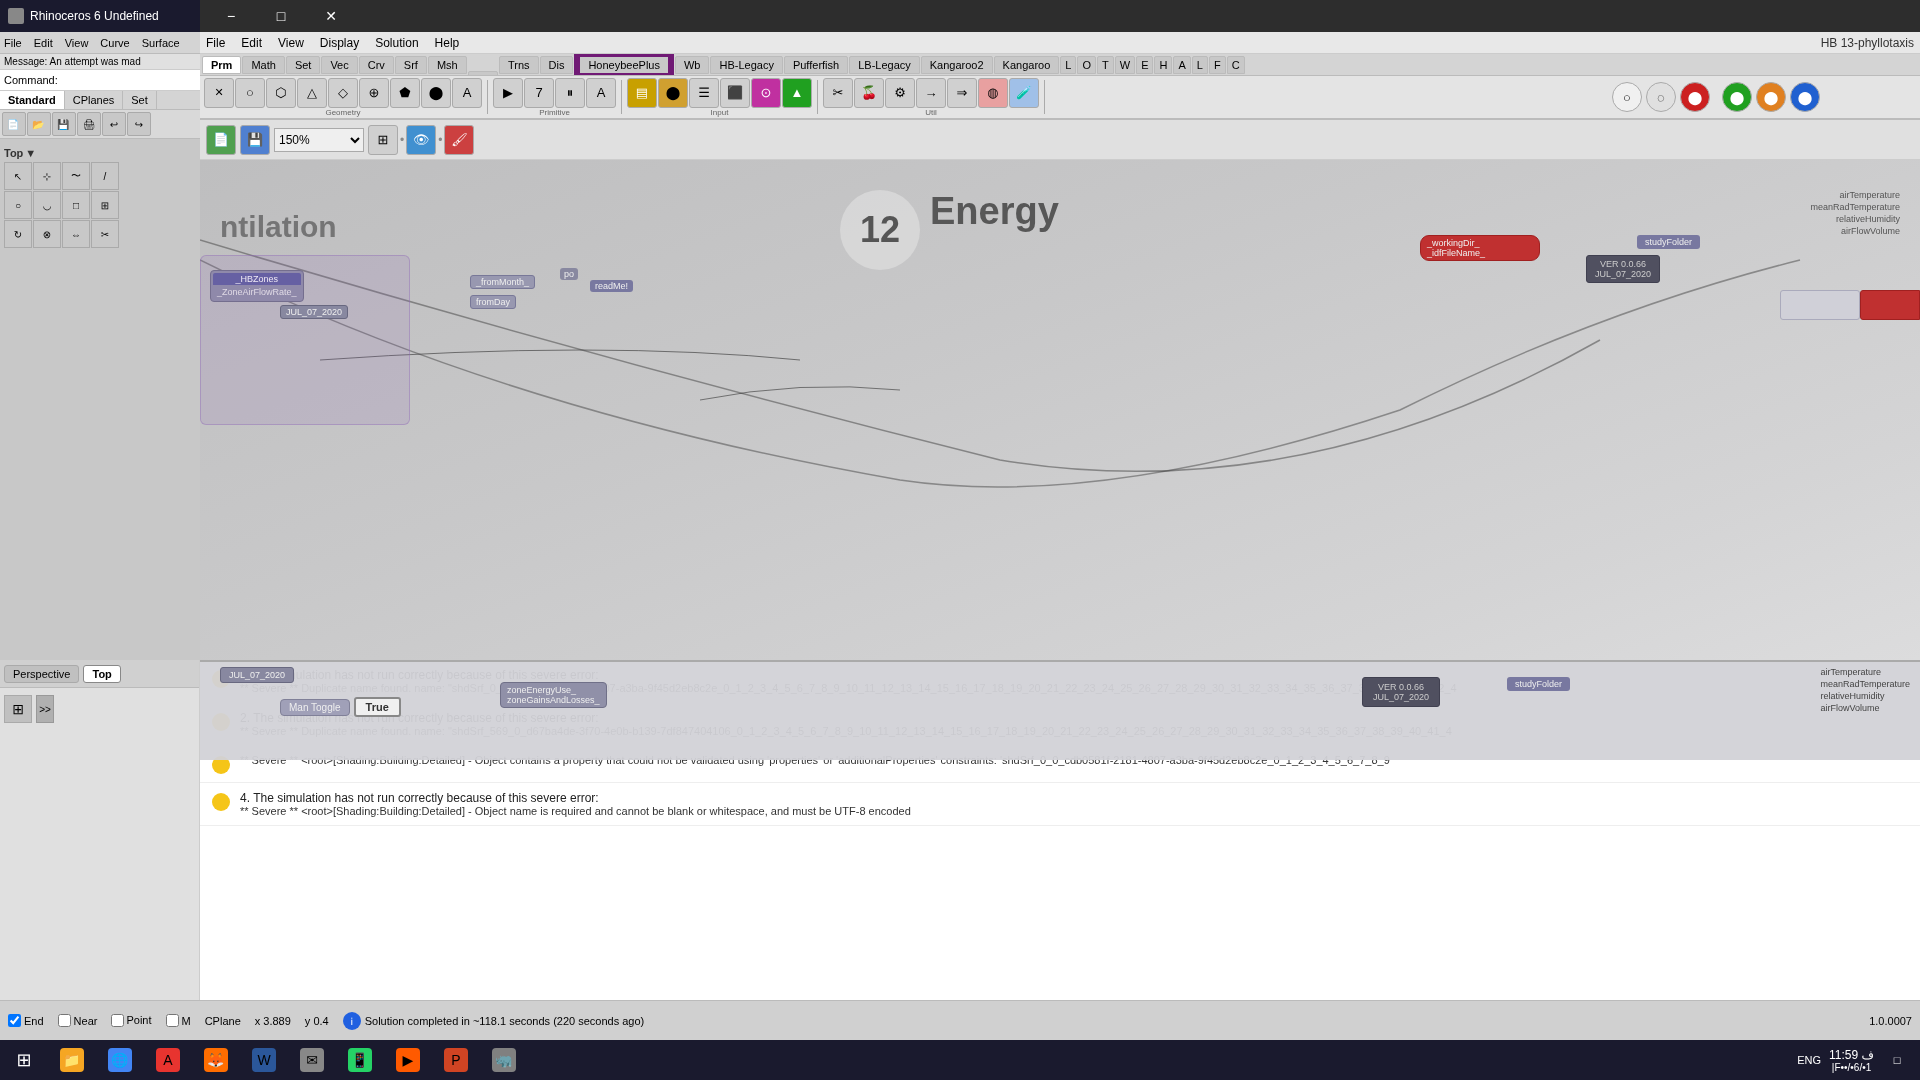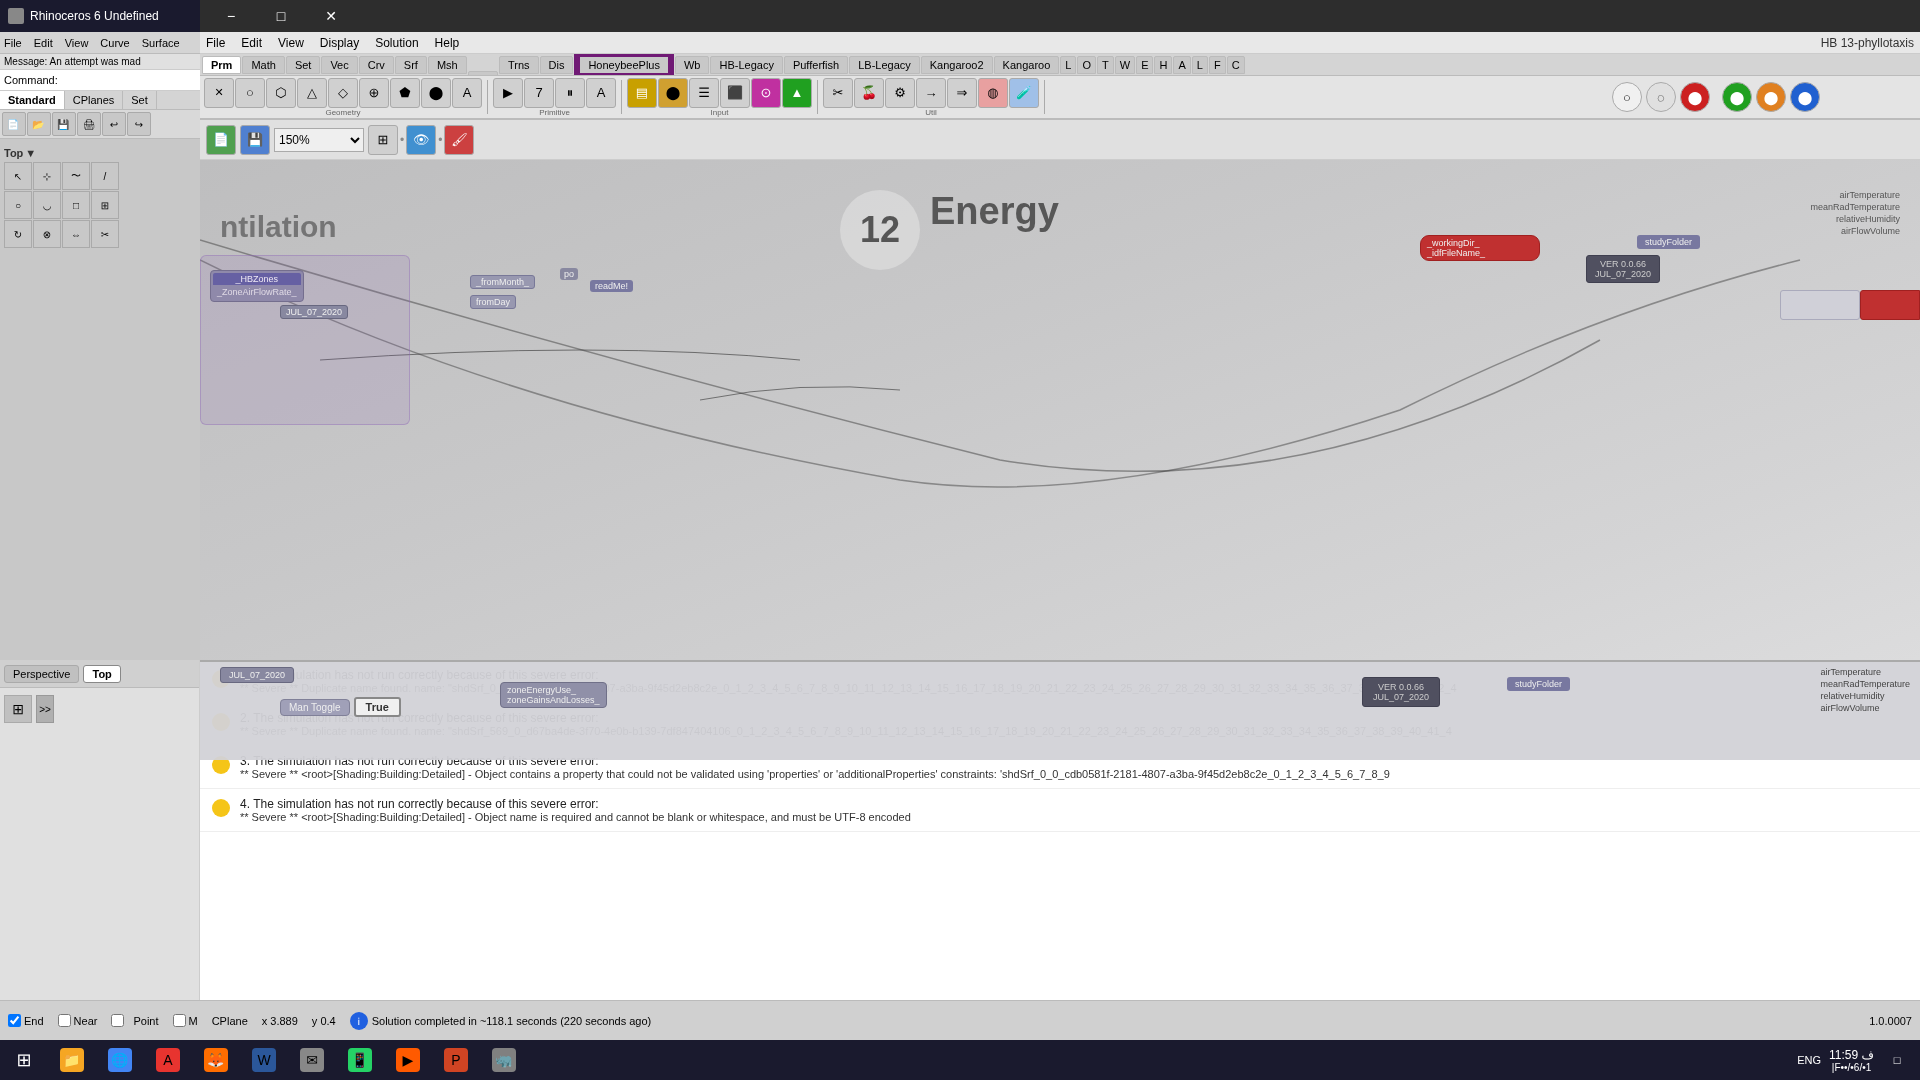--- a/index.html
+++ b/index.html
@@ -449,21 +449,20 @@
     <div style="width:18px; height:18px; border-radius:50%; background:#f5c518; flex-shrink:0; margin-top:2px;"></div>
     <div>
       <div style="font-size:12px; font-weight:500; color:#222;"><span>2.</span> <span>The simulation has not run correctly because of this severe error:</span></div>
       <div style="font-size:11px; color:#333;">** Severe  ** Duplicate name found. name: "shdSrf_569_0_d67ba4de-3f70-4e0b-b139-7df847404106_0_1_2_3_4_5_6_7_8_9_10_11_12_13_14_15_16_17_18_19_20_21_22_23_24_25_26_27_28_29_30_31_32_33_34_35_36_37_38_39_40_41_4</div>
     </div>
   </div>
 
   <div style="display:flex; align-items:flex-start; padding:8px 12px; border-bottom:1px solid #eee; gap:10px;">
     <div style="width:18px; height:18px; border-radius:50%; background:#f5c518; flex-shrink:0; margin-top:2px;"></div>
     <div>
-      <div style="font-size:12px; font-weight:500; color:#222;"><span>3.</span> <span>The simulation has not run correctly because of this severe error:</span></div>
       <div style="font-size:11px; color:#333;">** Severe  ** &lt;root&gt;[Shading:Building:Detailed] - Object contains a property that could not be validated using 'properties' or 'additionalProperties' constraints: 'shdSrf_0_0_cdb0581f-2181-4807-a3ba-9f45d2eb8c2e_0_1_2_3_4_5_6_7_8_9</div>
     </div>
   </div>
 
   <div style="display:flex; align-items:flex-start; padding:8px 12px; border-bottom:1px solid #eee; gap:10px;">
     <div style="width:18px; height:18px; border-radius:50%; background:#f5c518; flex-shrink:0; margin-top:2px;"></div>
     <div>
       <div style="font-size:12px; font-weight:500; color:#222;"><span>4.</span> <span>The simulation has not run correctly because of this severe error:</span></div>
       <div style="font-size:11px; color:#333;">** Severe  ** &lt;root&gt;[Shading:Building:Detailed] - Object name is required and cannot be blank or whitespace, and must be UTF-8 encoded</div>
     </div>
@@ -503,21 +502,21 @@
 
 <div style="position:absolute; top:1000px; left:0; width:1920px; height:40px; background:#d0d0d0; display:flex; align-items:center; padding:0 8px; font-size:11px; gap:14px; border-top:1px solid #bbb; z-index:50;">
   <label style="display:flex;align-items:center;gap:3px;">
     <input type="checkbox" checked="" style=""> 
       <span>End</span>
   </label>
   <label style="display:flex;align-items:center;gap:3px;">
     <input type="checkbox" style=""> 
       <span>Near</span>
   </label>
-  <label style="display:flex;align-items:center;gap:9px;">
+  <label style="display:flex;gap:2px;">
     <input type="checkbox" style=""> 
       <span>Point</span>
   </label>
   <label style="display:flex;align-items:center;gap:3px;">
     <input type="checkbox" style=""> 
       <span>M</span>
   </label>
   <span>CPlane</span>
   <span>x 3.889</span>
   <span>y 0.4</span>

